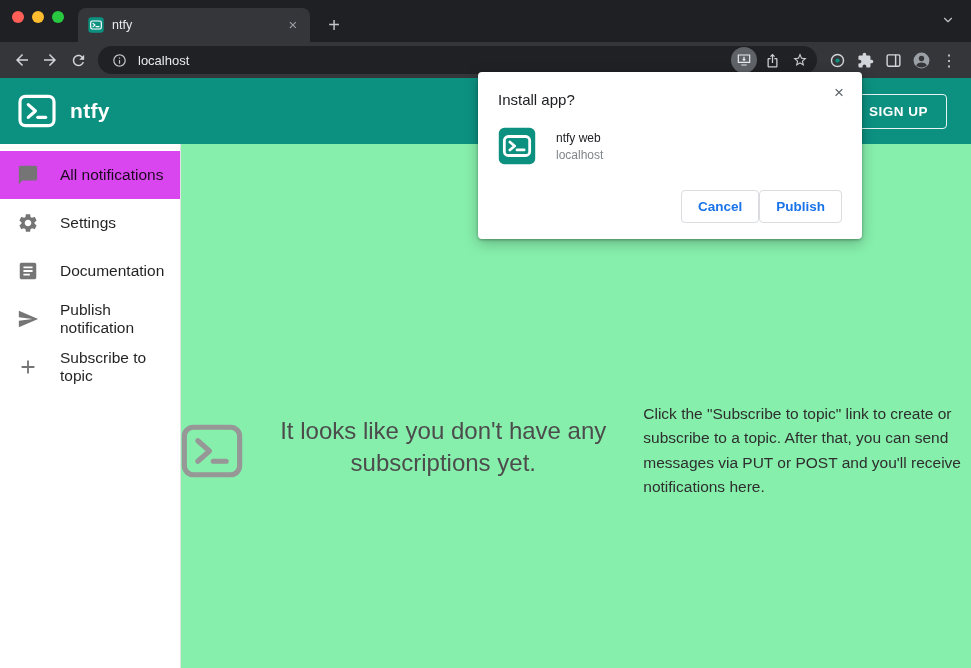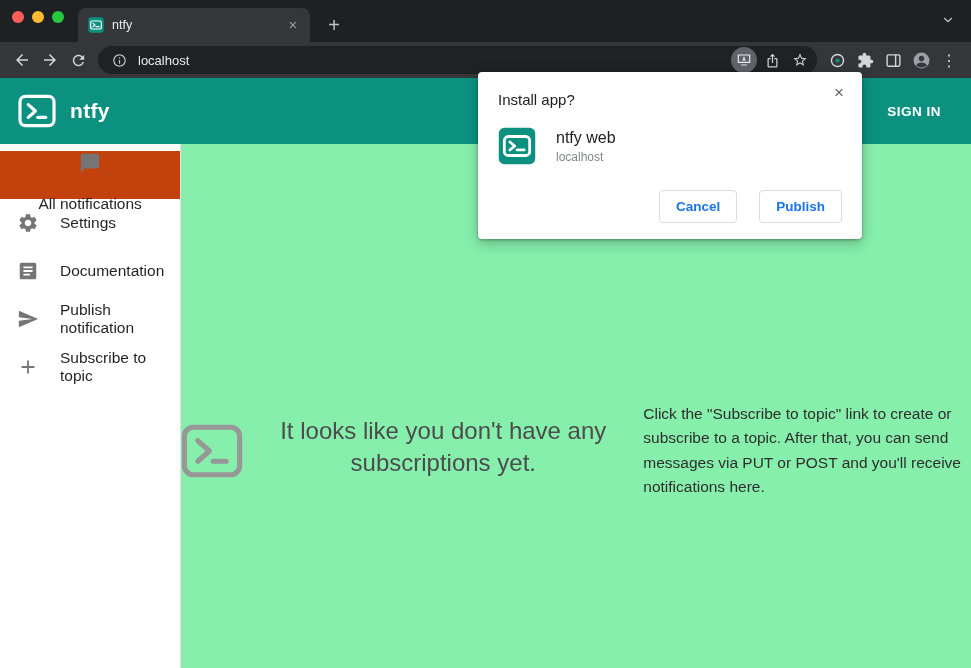--- a/index.html
+++ b/index.html
@@ -50,44 +50,44 @@
                padding:9px 12px; background:none; border:none; font-family:inherit; }
   .signup-btn{ color:#fff; font-weight:bold; font-size:13.5px; letter-spacing:.5px;
                padding:9px 18px; background:none; border:1px solid rgba(255,255,255,.9);
                border-radius:4px; margin:0 6px 0 8px; font-family:inherit; }
 
   
   .content{ display:flex; height:524px; }
   .sidebar{ width:278px; background:#fff; border-right:1px solid #e2e2e2; padding-top:7px; }
   .side-item{ height:48px; display:flex; align-items:center; gap:20px; padding:0 16px;
               color:rgba(0,0,0,.87); font-size:15.5px; cursor:pointer; }
-  .side-item.selected{ background:#c2410c;flex-direction:column; }
+  .side-item.selected{ background:#d946ef; }
   .side-icon{ width:24px; height:24px; color:#757575; display:flex; align-items:center;
               justify-content:center; flex:0 0 24px; }
 
   .main{ flex:1; background:#86efac; display:flex; flex-direction:row; align-items:center;
          padding-top:104px; }
   .main-logo{ color:#979797; width:62px; height:54px; margin-bottom:14px; }
   .main-heading{ font-size:24px; font-weight:400; color:#4c4c4c; text-align:center;
                  width:400px; line-height:1.35; margin-bottom:22px; }
   .main-text{ width:348px; font-size:15.5px; color:#2e2e2e; line-height:1.55; margin-bottom:15px; }
   .teal-link{ color:var(--link_teal,#1c8270); text-decoration:underline; cursor:pointer; }
 
   
   .dialog{ position:absolute; left:478px; top:72px; width:384px; background:#fff;
            border-radius:4px; box-shadow:0 1px 3px rgba(0,0,0,.3), 0 4px 14px rgba(0,0,0,.25);
            z-index:20; padding:19px 20px 16px; }
   .dialog-title{ font-size:15px; color:#202124; font-weight:400; margin-bottom:19px; }
   .dialog-close{ position:absolute; top:10px; right:12px; width:22px; height:22px;
                  color:#5f6368; font-size:17px; line-height:22px; text-align:center; }
   .dialog-row{ display:flex; align-items:center; gap:20px; margin-bottom:25px; }
   .dialog-appicon{ width:38px; height:38px; flex:0 0 38px; }
-  .dialog-appname{ font-size:16px; color:#202124; }
+  .dialog-appname{ font-size:12px; color:#202124; }
   .dialog-origin{ font-size:12px; color:#80868b; margin-top:3px; }
-  .dialog-actions{ display:flex; justify-content:flex-end; gap:22px; }
+  .dialog-actions{ display:flex; justify-content:flex-end; gap:0; }
   .dialog-btn{ border:1px solid #dadce0; background:#fff; color:var(--button_blue,#1a73e8);
                font-size:13.5px; font-weight:bold; padding:8px 16px; border-radius:4px;
                font-family:inherit; }
 </style>
 </head>
 <body>
 
 <div class="window">
 
   <div class="tabstrip">
@@ -190,20 +190,21 @@
     <span class="appbar-logo">
       <svg viewBox="0 0 48 42" width="38" height="34">
           <rect x="2.5" y="2.5" width="43" height="37" rx="7" fill="none" stroke="currentColor" stroke-width="4"></rect>
           <polyline points="13,13 22,21 13,29" fill="none" stroke="currentColor" stroke-width="4" stroke-linecap="round" stroke-linejoin="round"></polyline>
           <line x1="25" y1="29" x2="35" y2="29" stroke="currentColor" stroke-width="4" stroke-linecap="round"></line>
         </svg>
     </span>
     <span class="appbar-title">ntfy</span>
     <span class="appbar-spacer"></span>
     <button class="signin-btn">SIGN IN</button>
+    <button class="signup-btn">SIGN UP</button>
   </div>
 
   <div class="content">
 
     <div class="sidebar">
       <div class="side-item selected">
         <span class="side-icon">
           <svg viewBox="0 0 24 24" width="22" height="22">
               <path fill="currentColor" d="M20 2H4c-1.1 0-2 .9-2 2v18l4-4h14c1.1 0 2-.9 2-2V4c0-1.1-.9-2-2-2z"></path>
             </svg>

